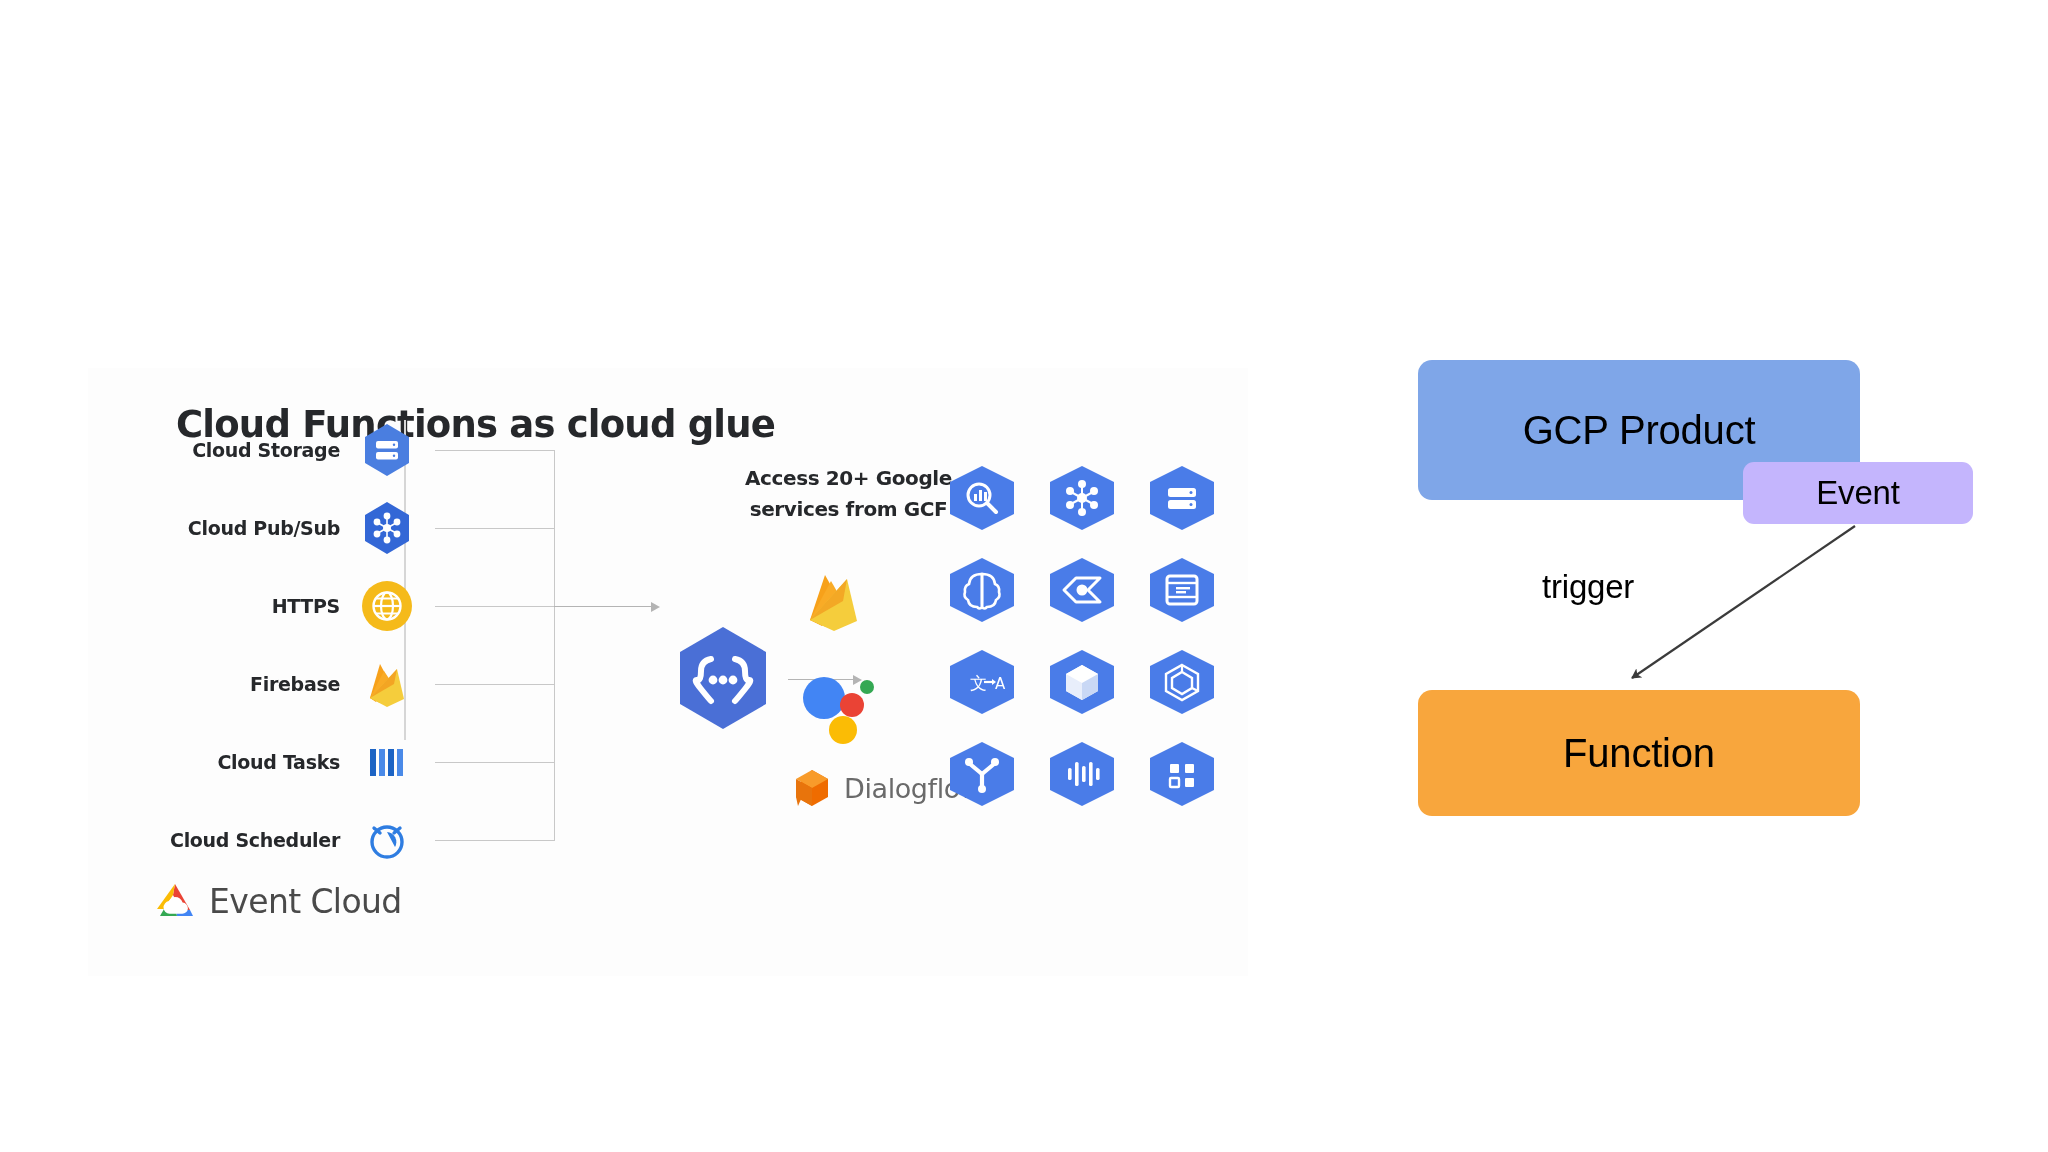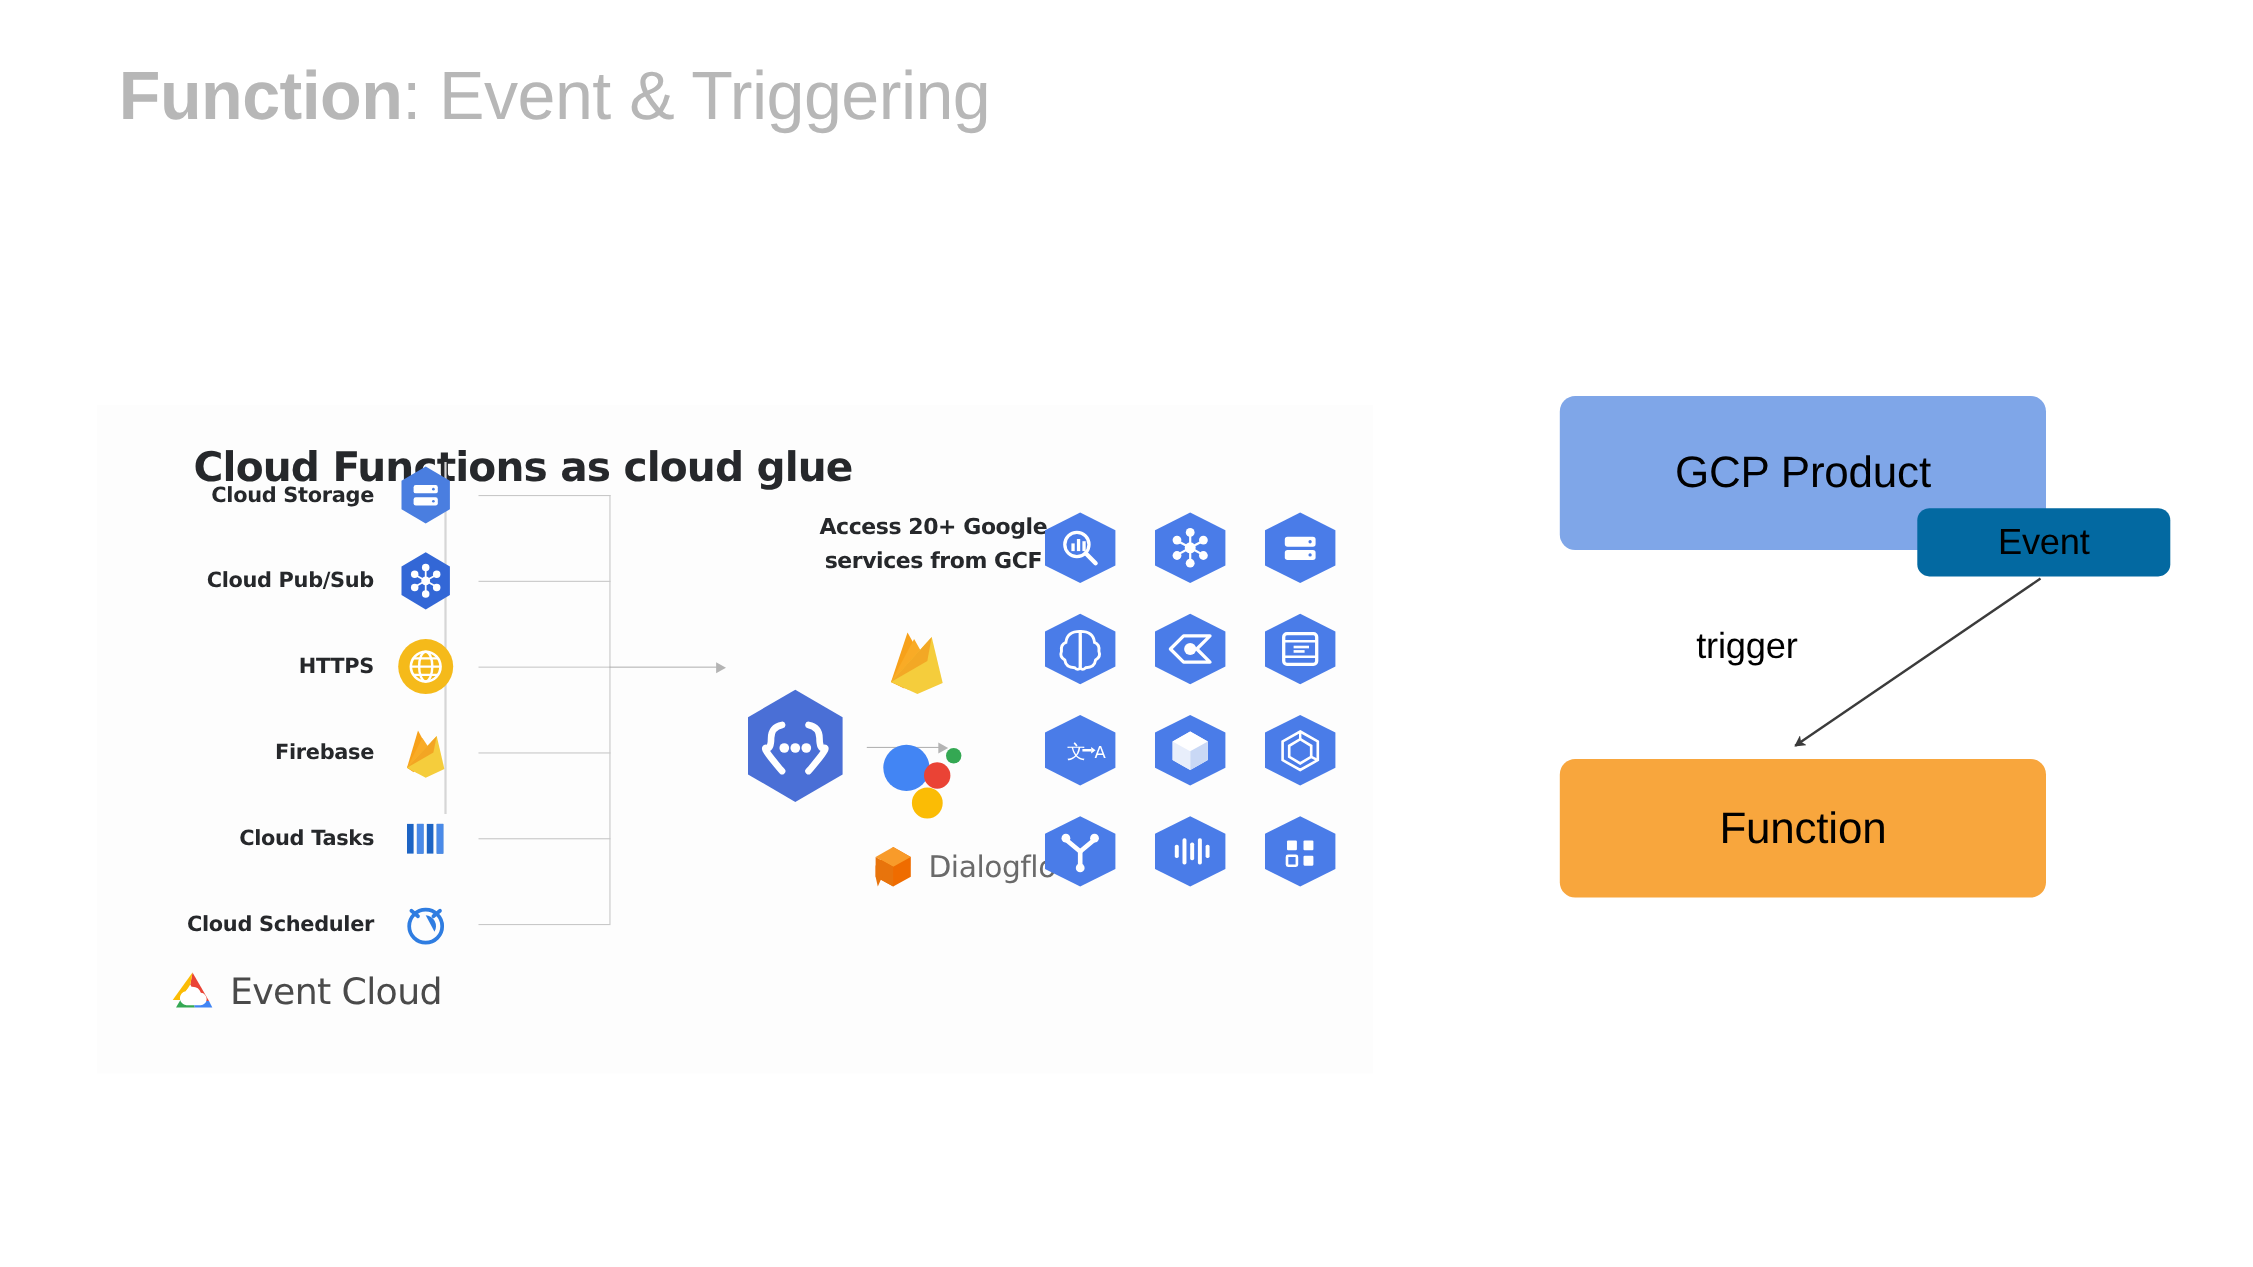--- a/index.html
+++ b/index.html
@@ -220,21 +220,21 @@
     letter-spacing: -0.2px;
   }
   #box-gcp-product {
     left: 18px; top: 20px;
     width: 442px; height: 140px;
     background: #7FA6E8;
   }
   #box-event {
     left: 343px; top: 122px;
     width: 230px; height: 62px;
-    background: #0369a1;
+    background: #c4b5fd;
     border-radius: 11px;
     font-size: 33px;
     z-index: 3;
   }
   #box-function {
     left: 18px; top: 350px;
     width: 442px; height: 126px;
     background: #F8A63D;
   }
   #trigger-label {
@@ -251,21 +251,20 @@
     left: 0; top: 0;
     width: 600px; height: 640px;
     pointer-events: none;
     overflow: visible;
   }
 </style>
 </head>
 <body>
 
 <div id="title-block">
-  <div id="slide-subtitle"><span class="sub-strong">Function</span><span>: Event &amp; Triggering</span></div>
 </div>
 
 <div id="gcf-panel">
 
   <div id="gcf-heading">Cloud Functions as cloud glue</div>
 
   <div id="src-spine"></div>
 
   <div class="src-row" style="top:52px">
     <span class="src-label">Cloud Storage</span>

